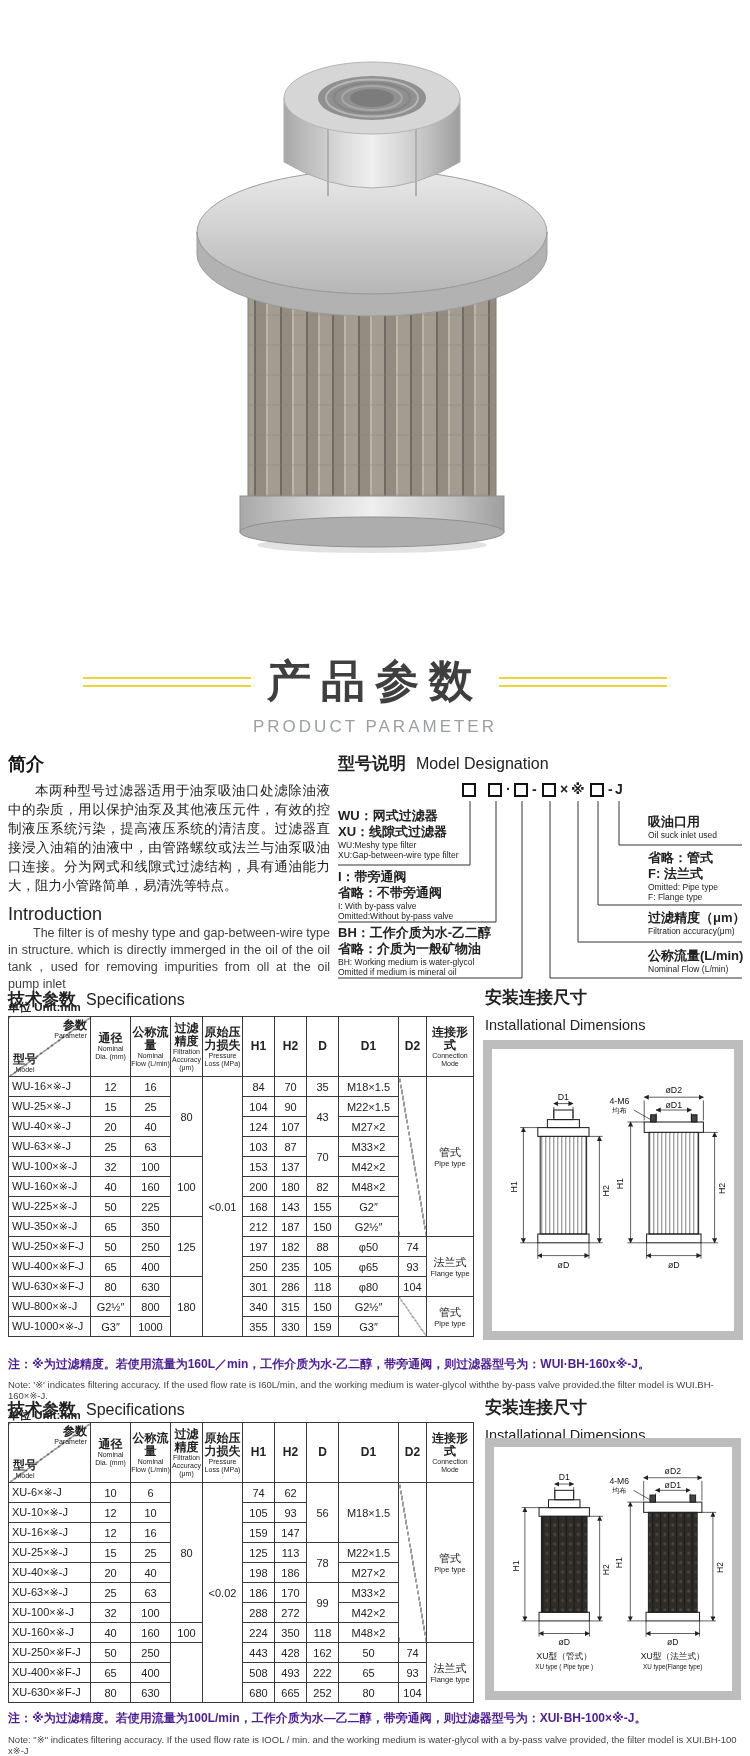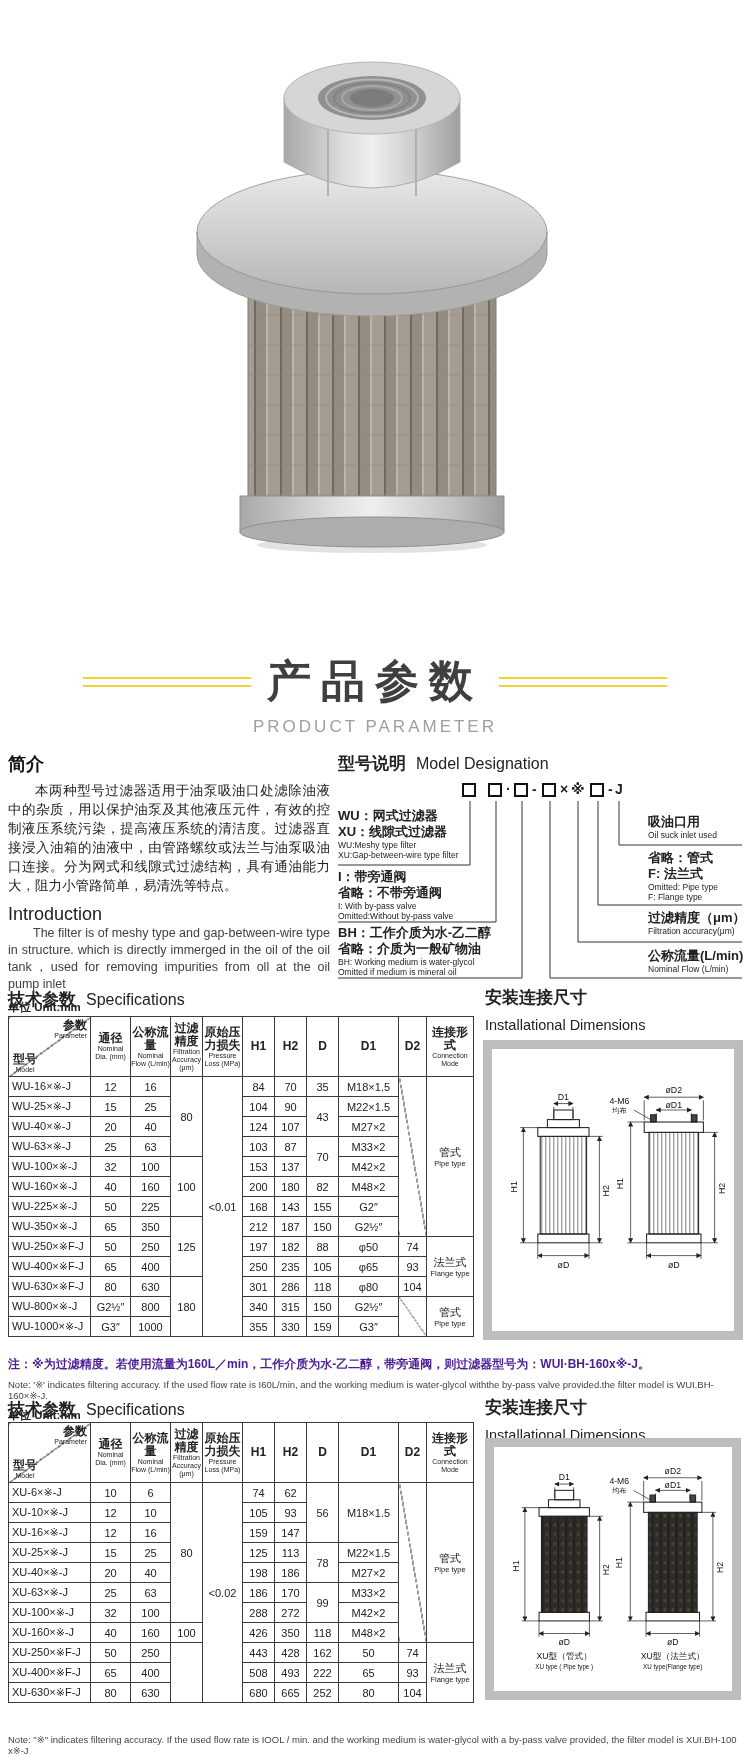--- a/index.html
+++ b/index.html
@@ -613,21 +613,21 @@
           <td>100</td>
           <td>288</td>
           <td>272</td>
           <td>M42×2</td>
         </tr>
         <tr>
           <td class="model">XU-160×※-J</td>
           <td>40</td>
           <td>160</td>
           <td>100</td>
-          <td>426</td>
+          <td>224</td>
           <td>350</td>
           <td>118</td>
           <td>M48×2</td>
         </tr>
         <tr>
           <td class="model">XU-250×※F-J</td>
           <td>50</td>
           <td>250</td>
           <td rowspan="3"></td>
           <td>443</td>
@@ -733,15 +733,16 @@
         <text transform="rotate(-90 162 126)" x="162" y="126">H1</text>
         <text transform="rotate(-90 290 132)" x="290" y="132">H2</text>
         <text x="226" y="231">øD</text>
         <text x="88" y="249">XU型（管式）</text>
         <text x="88" y="261" font-size="8">XU type ( Pipe type )</text>
         <text x="226" y="249">XU型（法兰式）</text>
         <text x="226" y="261" font-size="8">XU type(Flange type)</text>
       </g>
     </svg>
   </div>
+  <div class="abs note-zh" style="left:8px;top:1710px;width:738px">注：※为过滤精度。若使用流量为100L/min，工作介质为水—乙二醇，带旁通阀，则过滤器型号为：XUI·BH-100×※-J。</div>
   <div class="abs note-en" style="left:8px;top:1734px;width:738px">Note: "※" indicates filtering accuracy. If the used flow rate is IOOL / min. and the working medium is water-glycol with a by-pass valve provided, the filter model is XUI.BH-100 x※-J</div>
 
 </div>
 
 </body></html>

